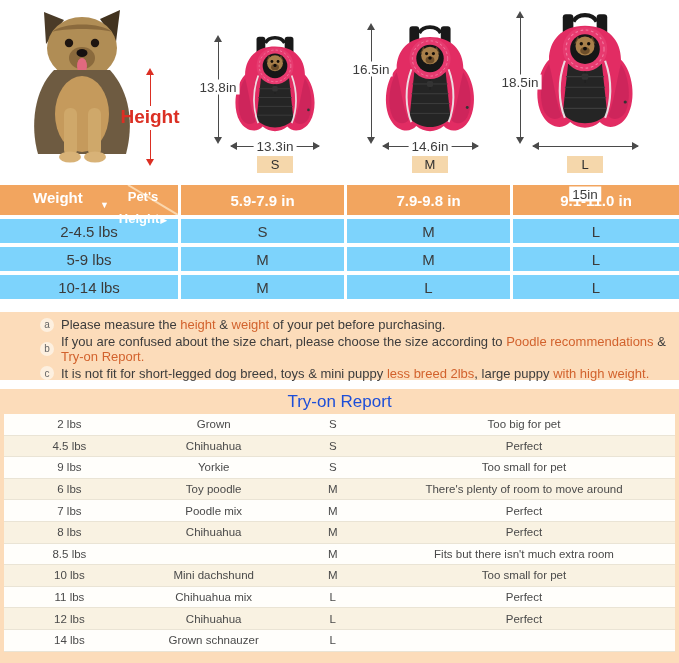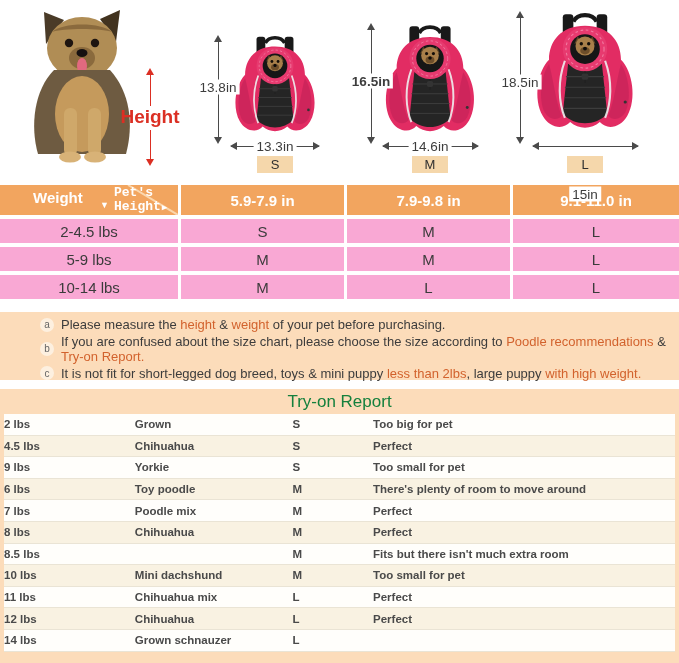--- a/index.html
+++ b/index.html
@@ -34,44 +34,44 @@
   
   .stable { position:absolute; left:0; top:185px; width:679px;
     display:grid; grid-template-columns:178px 163px 163px 1fr; grid-template-rows:30px 24px 24px 24px;
     column-gap:3px; row-gap:4px; }
   .hcell { background:#f2a55f; color:#fff; font-weight:bold; font-size:15px;
     display:flex; align-items:center; justify-content:center; }
   .corner { position:relative; display:block; }
   .corner svg { position:absolute; left:0; top:0; }
   .wlab { position:absolute; left:33px; top:4px; font-size:15px; }
   .warr { position:absolute; left:100px; top:15px; font-size:9px; }
-  .hwrap { position:absolute; right:6px; top:1px; width:58px; text-align:left;
-    font-size:13px; line-height:14px;font-family:Liberation Mono, monospace; }
+  .hwrap { position:absolute; right:6px; top:1px; width:58px; text-align:center;
+    font-size:13px; line-height:22px; }
   .harr { font-size:9px; margin-left:1px; }
-  .dcell { background:#f9a8d4; color:#3b3b3b; font-size:15px;
+  .dcell { background:#7dd3fc; color:#3b3b3b; font-size:15px;
     display:flex; align-items:center; justify-content:center; }
 
   
   .notes { position:absolute; left:0; top:312px; width:679px; height:68px;
     background:#fcdcba; padding:5px 12px 0 40px; color:#3c3c3c; font-size:13px; }
   .note { display:flex; align-items:center; margin-bottom:1px; line-height:15.5px; }
   .marker { flex:0 0 14px; width:14px; height:14px; border-radius:50%; background:#fdf0e0;
     color:#666; font-size:10px; display:flex; align-items:center; justify-content:center; margin-right:7px; }
   .note .txt { flex:1; }
   .hl { color:#d2622d; }
 
   
   .tryon { position:absolute; left:0; top:389px; width:679px; height:274px; background:#fcdcba; }
-  .tryon-title { height:25px; line-height:25px; text-align:center; color:#15803d; font-size:17px; }
+  .tryon-title { height:25px; line-height:25px; text-align:center; color:#1d4ed8; font-size:17px; }
   .ttable { margin:0 4px; background:#fffefb; }
   .trow { display:flex; align-items:center; height:21.6px; border-bottom:1px solid #eae4d5;
     font-size:11.5px; color:#4a4a4a; }
   .r-even { background:#f9f2e2; }
   .r-odd { background:#fffefb; }
-  .tc { text-align:left;font-weight:bold; }
+  .tc { text-align:center; }
   .c1 { width:19.5%; } .c2 { width:23.5%; } .c3 { width:12%; } .c4 { width:45%; }
 </style>
 </head>
 <body>
 
 <svg width="0" height="0" style="position:absolute">
   <defs>
     <symbol id="backpack" viewBox="0 0 100 120">
       <path d="M39,10 C43,2 57,2 61,10" stroke="#191919" stroke-width="4" fill="none"></path>
       <rect x="29" y="3" width="10" height="22" rx="3" fill="#191919"></rect>
@@ -135,21 +135,21 @@
       </svg>
     <span class="dim" style="left:218px; top:87px;">13.8in</span>
     <div class="ah" style="left:231px; top:146px; width:88px;"></div>
     <span class="dim" style="left:275px; top:146px;">13.3in</span>
     <div class="chip" style="left:257px; top:156px;">S</div>
 
     <div class="av up down" style="left:371px; top:25px; height:117px;"></div>
     <svg style="position:absolute; left:381px; top:23px;" width="98" height="118">
         <use href="#backpack"></use>
       </svg>
-    <span class="dim" style="left:371px; top:81px;font-weight:bold;">16.5in</span>
+    <span class="dim" style="left:371px; top:69px;">16.5in</span>
     <div class="ah" style="left:383px; top:146px; width:95px;"></div>
     <span class="dim" style="left:430px; top:146px;">14.6in</span>
     <div class="chip" style="left:412px; top:156px;">M</div>
 
     <div class="av up down" style="left:520px; top:13px; height:129px;"></div>
     <svg style="position:absolute; left:532px; top:11px;" width="106" height="127">
         <use href="#backpack"></use>
       </svg>
     <span class="dim" style="left:520px; top:82px;">18.5in</span>
     <div class="ah" style="left:533px; top:146px; width:105px;"></div>
@@ -190,21 +190,21 @@
     <div class="note">
       <span class="marker">a</span>
       <div class="txt"><span>Please measure the </span><span class="hl">height</span><span> &amp; </span><span class="hl">weight</span><span> of your pet before purchasing.</span></div>
     </div>
     <div class="note">
       <span class="marker">b</span>
       <div class="txt"><span>If you are confused about the size chart, please choose the size according to </span><span class="hl">Poodle recommendations</span><span> &amp; </span><span class="hl">Try-on Report.</span></div>
     </div>
     <div class="note">
       <span class="marker">c</span>
-      <div class="txt"><span>It is not fit for short-legged dog breed, toys &amp; mini puppy </span><span class="hl">less than 2lbs</span><span>, large puppy </span><span class="hl">with high weight.</span></div>
+      <div class="txt"><span>It is not fit for short-legged dog breed, toys &amp; mini puppy </span><span class="hl">less breed 2lbs</span><span>, large puppy </span><span class="hl">with high weight.</span></div>
     </div>
   </div>
 
   <div class="tryon">
     <div class="tryon-title">Try-on Report</div>
     <div class="ttable">
 
       <div class="trow r-odd">
         <span class="tc c1">2 lbs</span>
         <span class="tc c2">Grown</span>

